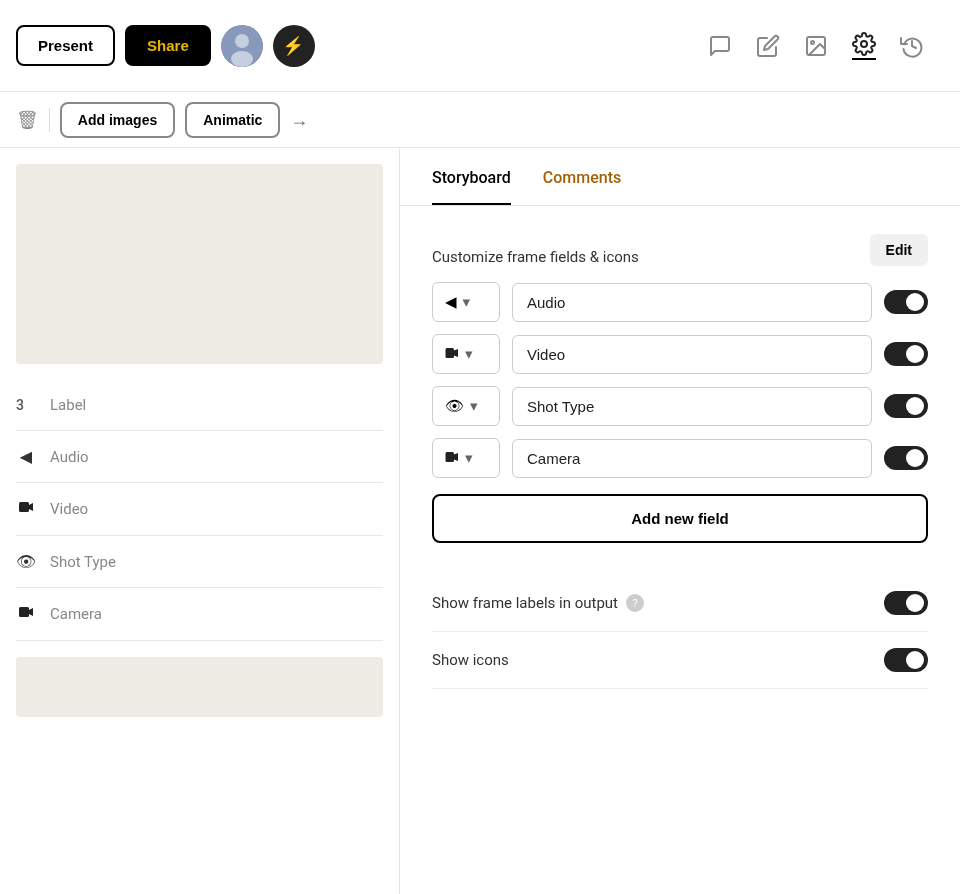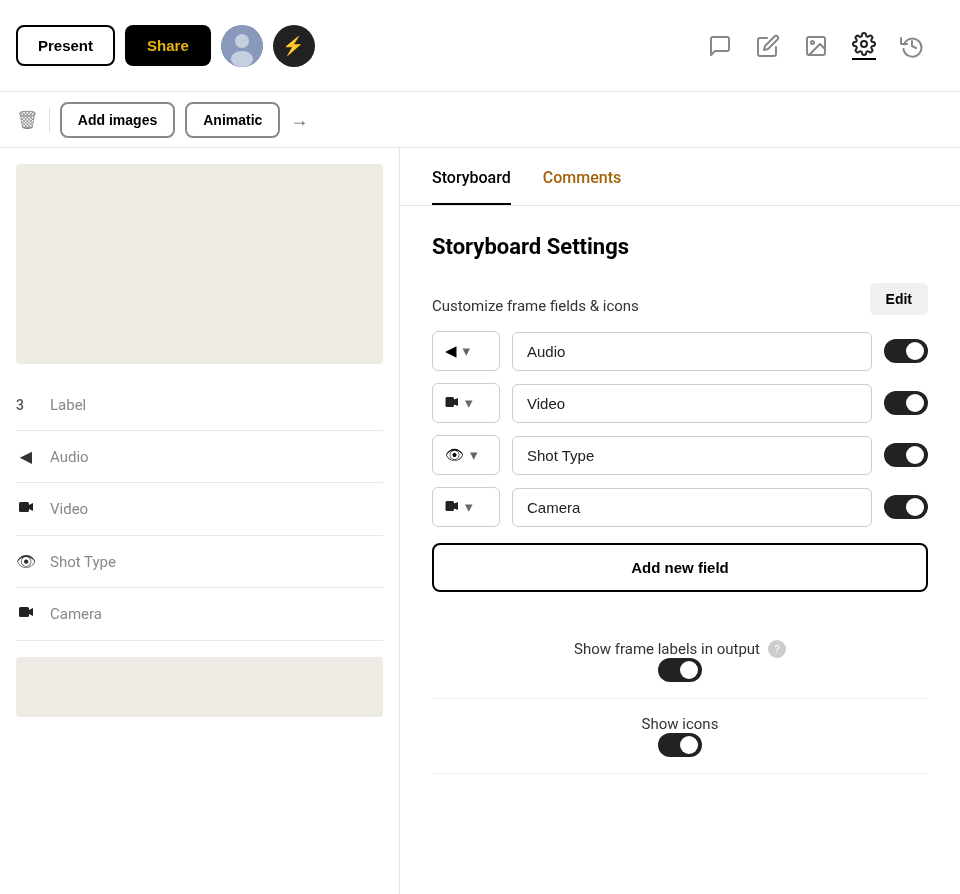--- a/index.html
+++ b/index.html
@@ -346,21 +346,20 @@
       margin: 16px 0 32px 0;
     }
 
     
     .bottom-setting-row {
       display: flex;
       align-items: center;
       justify-content: space-between;
       padding: 16px 0;
       border-bottom: 1px solid #f0f0f0;
-      flex-direction: column;
     }
     .bottom-setting-label {
       display: flex;
       align-items: center;
       gap: 8px;
       font-size: 15px;
       color: #333;
     }
     .help-icon {
       width: 18px;
@@ -486,21 +485,20 @@
     <div class="frame-preview-bottom"></div>
   </div>
 
   <div class="right-panel">
     <div class="tabs-bar">
       <div class="tab-item active">Storyboard</div>
       <div class="tab-item">Comments</div>
     </div>
 
     <div class="settings-content">
-      <div class="settings-title">Storyboard Settings</div>
 
       <div class="section-header">
         <span class="section-label">Customize frame fields &amp; icons</span>
         <button class="btn-edit">Edit</button>
       </div>
 
       <div class="field-row">
         <div class="field-icon-select">
           <span>◀</span>
           <span class="chevron-down">▾</span>

